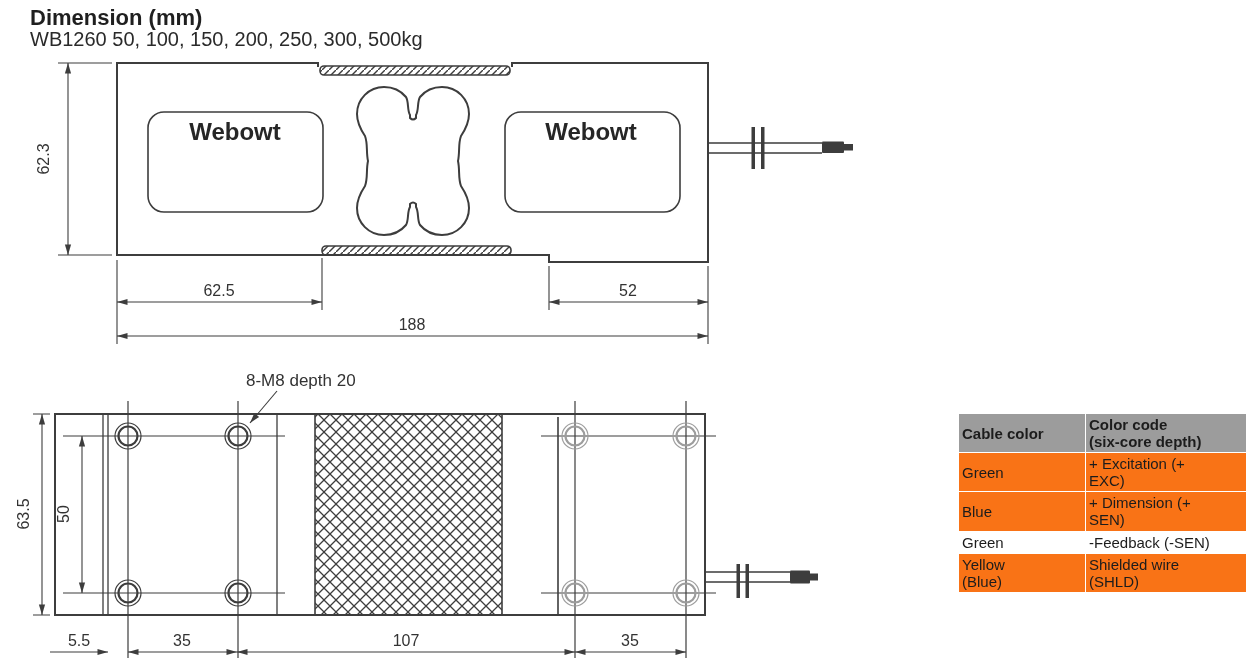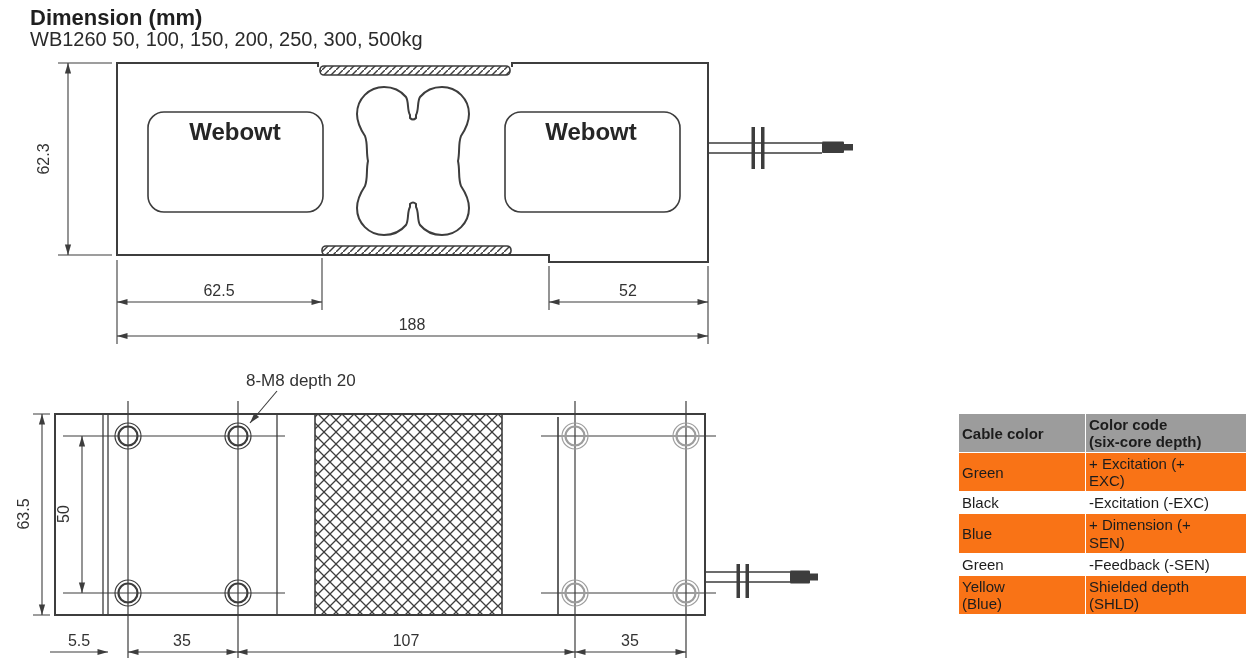--- a/index.html
+++ b/index.html
@@ -158,30 +158,20 @@
       <tr class="alt">
         <td>
           <div>Green</div>
             <div></div>
         </td>
         <td>
           <div>+ Excitation (+</div>
             <div>EXC)</div>
         </td>
       </tr>
-      <tr>
-        <td>
-          <div>Black</div>
-            <div></div>
-        </td>
-        <td>
-          <div>-Excitation (-EXC)</div>
-            <div></div>
-        </td>
-      </tr>
       <tr class="alt">
         <td>
           <div>Blue</div>
             <div></div>
         </td>
         <td>
           <div>+ Dimension (+</div>
             <div>SEN)</div>
         </td>
       </tr>
@@ -194,20 +184,20 @@
           <div>-Feedback (-SEN)</div>
             <div></div>
         </td>
       </tr>
       <tr class="alt">
         <td>
           <div>Yellow</div>
             <div>(Blue)</div>
         </td>
         <td>
-          <div>Shielded depth</div>
+          <div>Shielded wire</div>
             <div>(SHLD)</div>
         </td>
       </tr>
     </tbody>
   </table>
 
 </div>
 
 </body></html>

